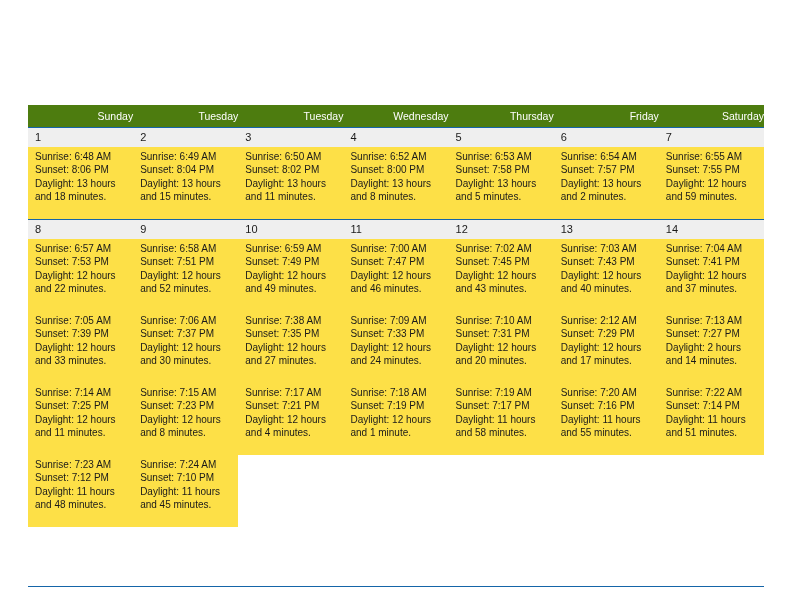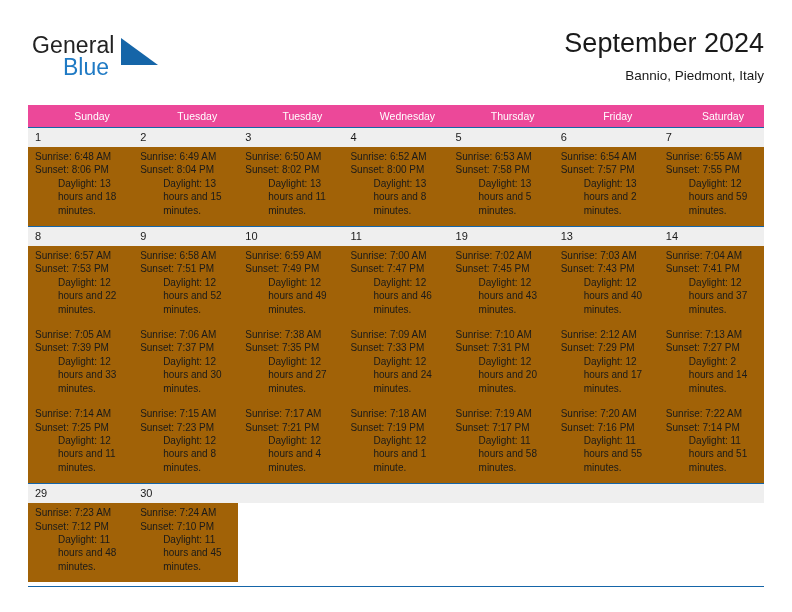--- a/index.html
+++ b/index.html
@@ -88,43 +88,43 @@
   
   .calendar {
     position: absolute;
     left: 28px;
     top: 105px;
     width: 736px;
     border-collapse: collapse;
     table-layout: fixed;
   }
   .dow-row th {
-    background: #ec4899;
+    background: #4d7c0f;
     color: #ffffff;
     font-size: 10.5px;
     font-weight: normal;
-    text-align: center;
+    text-align: right;
     padding: 5px 0 5px 23px;
     height: 11px;
     border: none;
   }
   .week {
     border-top: 1.6px solid #1565a8;
   }
   .week-row-numbers td {
     background: #efefef;
     font-size: 11px;
     color: #1a1a1a;
     padding: 3px 0 3px 7px;
     height: 13px;
     vertical-align: top;
     border: none;
   }
   .week-row-body td {
-    background: #a16207;
+    background: #fde047;
     font-size: 10px;
     color: #1a1a1a;
     padding: 3px 6px 9px 7px;
     vertical-align: top;
     line-height: 13.4px;
     border: none;
     height: 60px;
   }
   .week-row-body td.empty {
     background: #ffffff;
@@ -132,49 +132,34 @@
   .week-row-numbers td.empty {
     background: #efefef;
   }
   .cell-line {
     display: block;
     white-space: nowrap;
   }
   .daylight-line {
     display: block;
     white-space: normal;
-    margin-left: 23px;
   }
   .last-rule {
     position: absolute;
     left: 28px;
     width: 736px;
     height: 0;
     border-top: 1.6px solid #1565a8;
   }
 </style>
 </head>
 <body>
 
 <div class="page">
 
-  <div class="header">
-
-    <div class="logo">
-      <span class="logo-general">General</span>
-      <span class="logo-triangle"></span>
-      <span class="logo-blue">Blue</span>
-    </div>
-
-    <div class="title-block">
-      <div class="cal-title">September 2024</div>
-      <div class="cal-subtitle">Bannio, Piedmont, Italy</div>
-    </div>
-
-  </div>
 
   <table class="calendar">
     <thead>
       <tr class="dow-row">
         <th>Sunday</th>
         <th>Tuesday</th>
         <th>Tuesday</th>
         <th>Wednesday</th>
         <th>Thursday</th>
         <th>Friday</th>
@@ -226,21 +211,21 @@
             <span class="cell-line">Sunrise: 6:55 AM</span>
             <span class="cell-line">Sunset: 7:55 PM</span>
             <span class="daylight-line">Daylight: 12 hours and 59 minutes.</span>
           </td>
         </tr>
         <tr class="week week-row-numbers">
           <td>8</td>
           <td>9</td>
           <td>10</td>
           <td>11</td>
-          <td>19</td>
+          <td>12</td>
           <td>13</td>
           <td>14</td>
         </tr>
         <tr class="week-row-body">
           <td>
             <span class="cell-line">Sunrise: 6:57 AM</span>
             <span class="cell-line">Sunset: 7:53 PM</span>
             <span class="daylight-line">Daylight: 12 hours and 22 minutes.</span>
           </td>
           <td>
@@ -341,29 +326,20 @@
             <span class="cell-line">Sunrise: 7:20 AM</span>
             <span class="cell-line">Sunset: 7:16 PM</span>
             <span class="daylight-line">Daylight: 11 hours and 55 minutes.</span>
           </td>
           <td>
             <span class="cell-line">Sunrise: 7:22 AM</span>
             <span class="cell-line">Sunset: 7:14 PM</span>
             <span class="daylight-line">Daylight: 11 hours and 51 minutes.</span>
           </td>
         </tr>
-        <tr class="week week-row-numbers">
-          <td>29</td>
-          <td>30</td>
-          <td class="empty"></td>
-          <td class="empty"></td>
-          <td class="empty"></td>
-          <td class="empty"></td>
-          <td class="empty"></td>
-        </tr>
         <tr class="week-row-body">
           <td>
             <span class="cell-line">Sunrise: 7:23 AM</span>
             <span class="cell-line">Sunset: 7:12 PM</span>
             <span class="daylight-line">Daylight: 11 hours and 48 minutes.</span>
           </td>
           <td>
             <span class="cell-line">Sunrise: 7:24 AM</span>
             <span class="cell-line">Sunset: 7:10 PM</span>
             <span class="daylight-line">Daylight: 11 hours and 45 minutes.</span>

